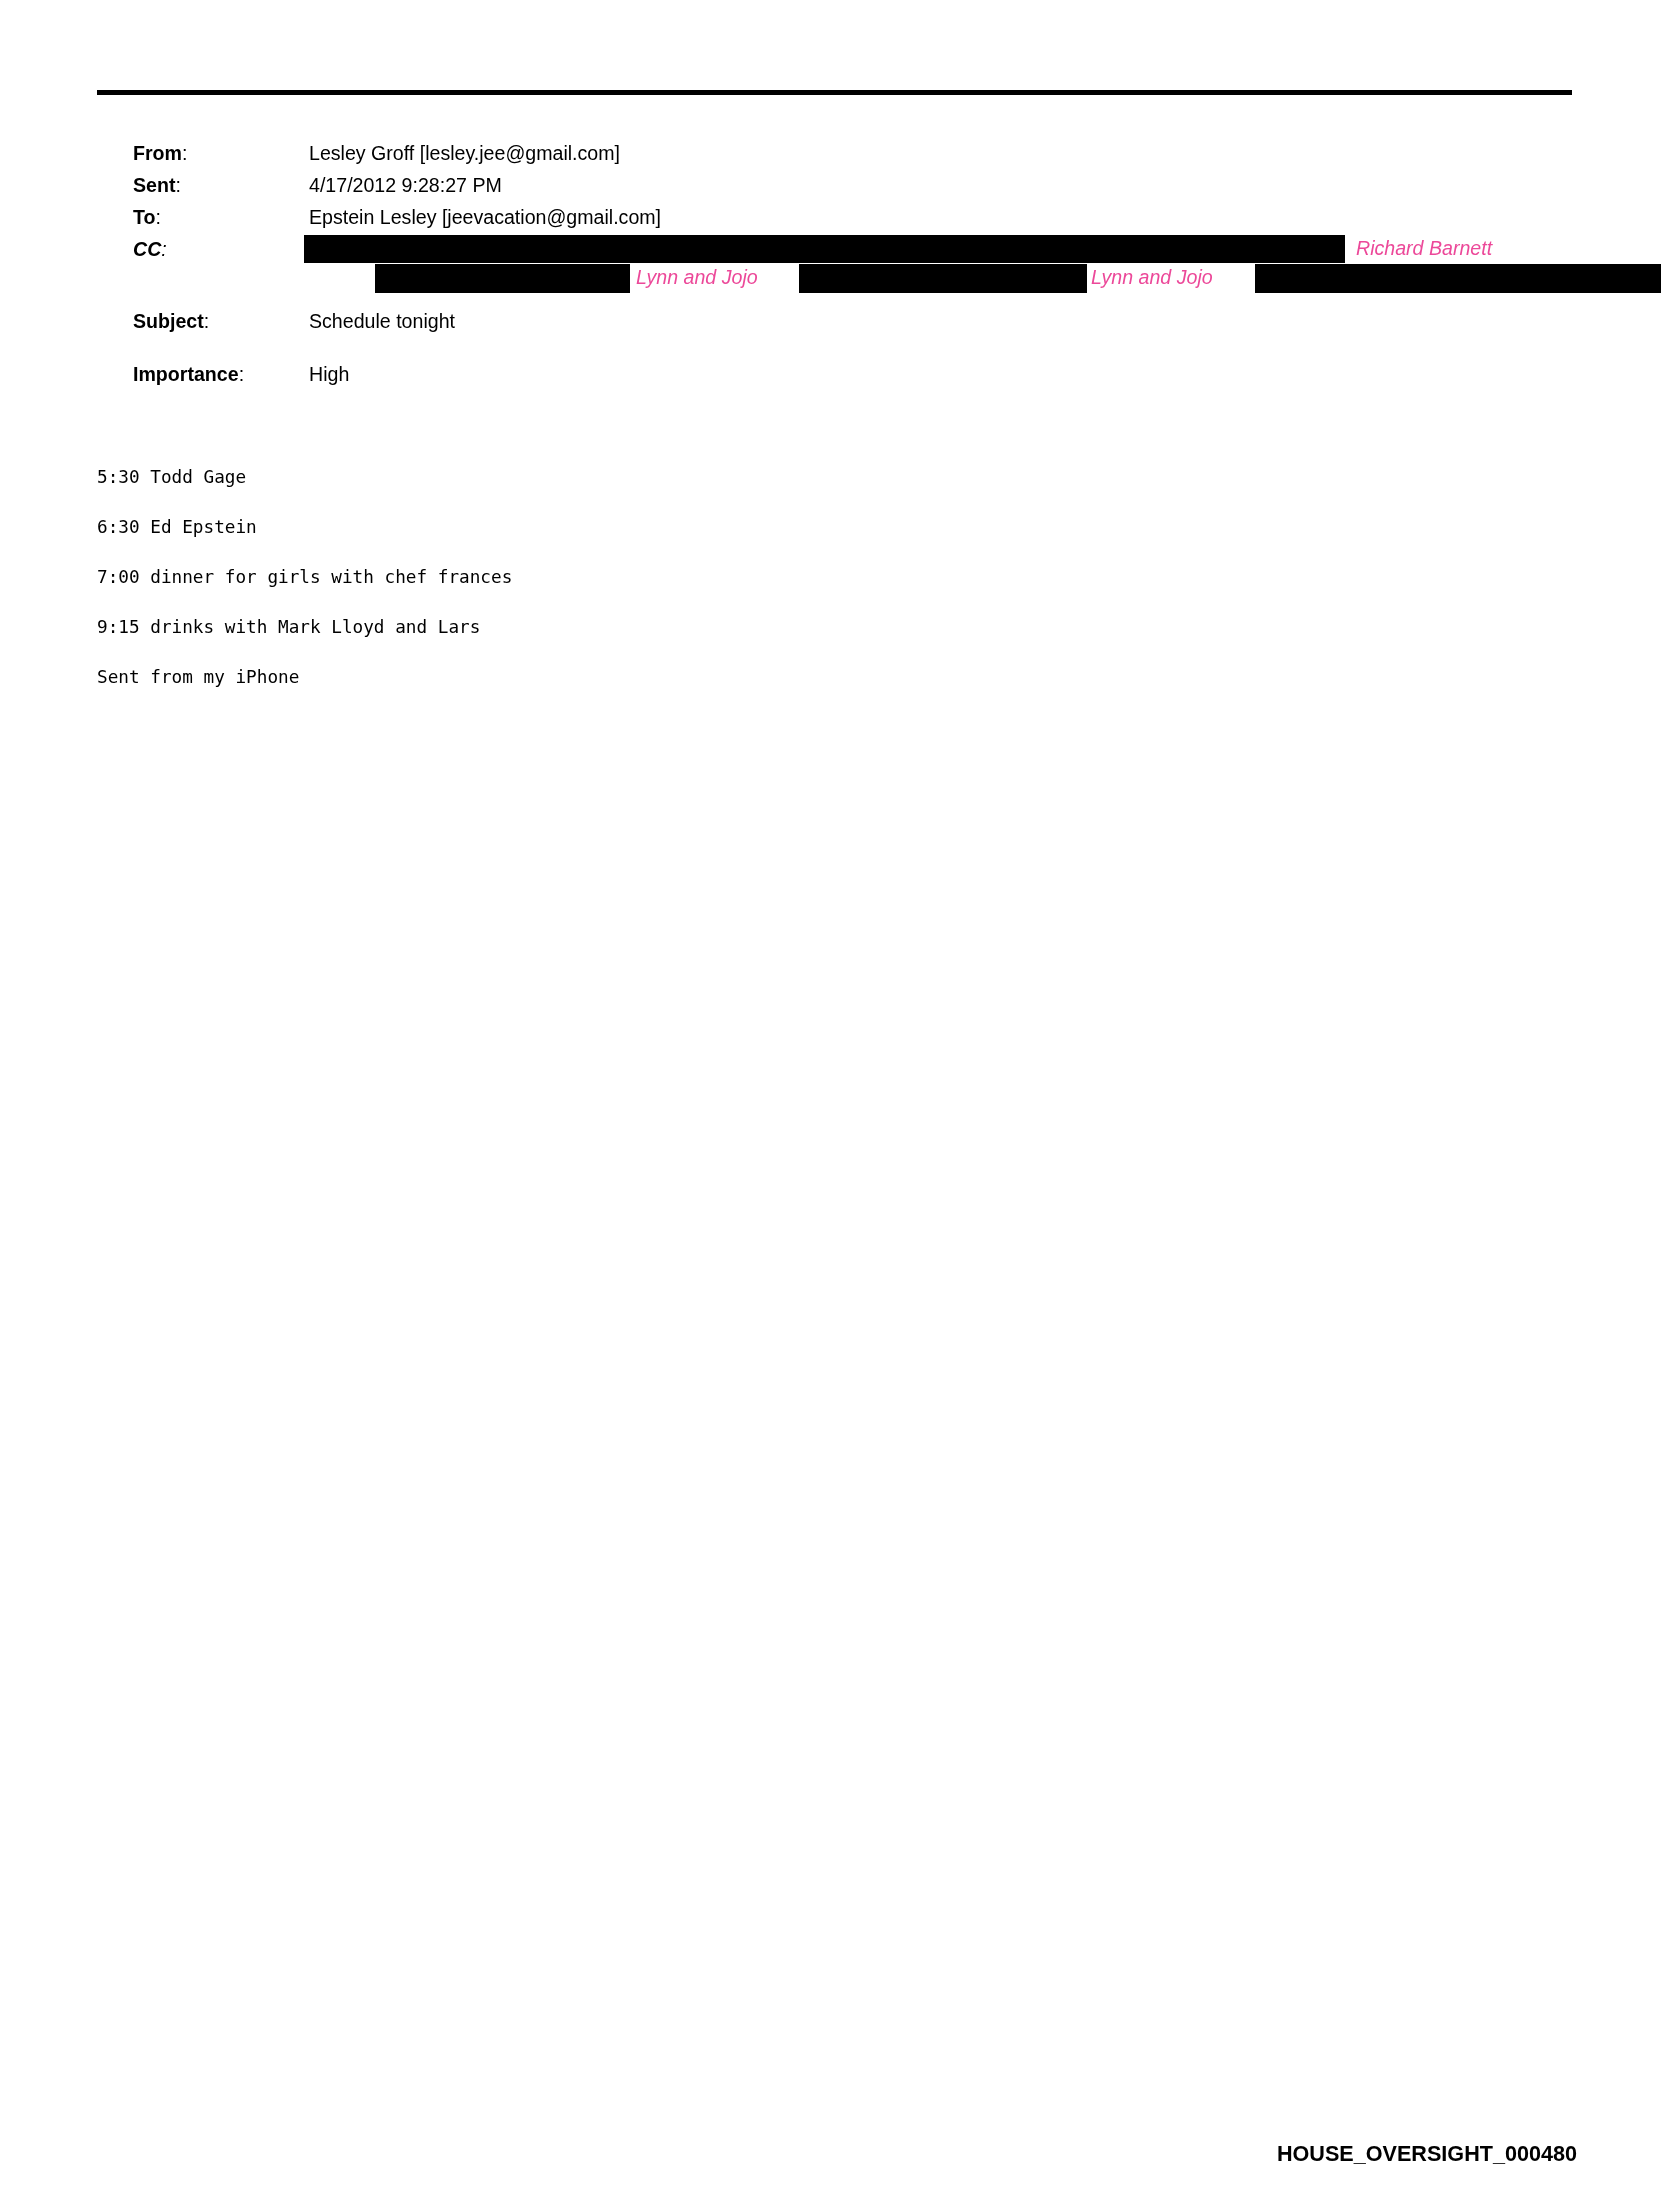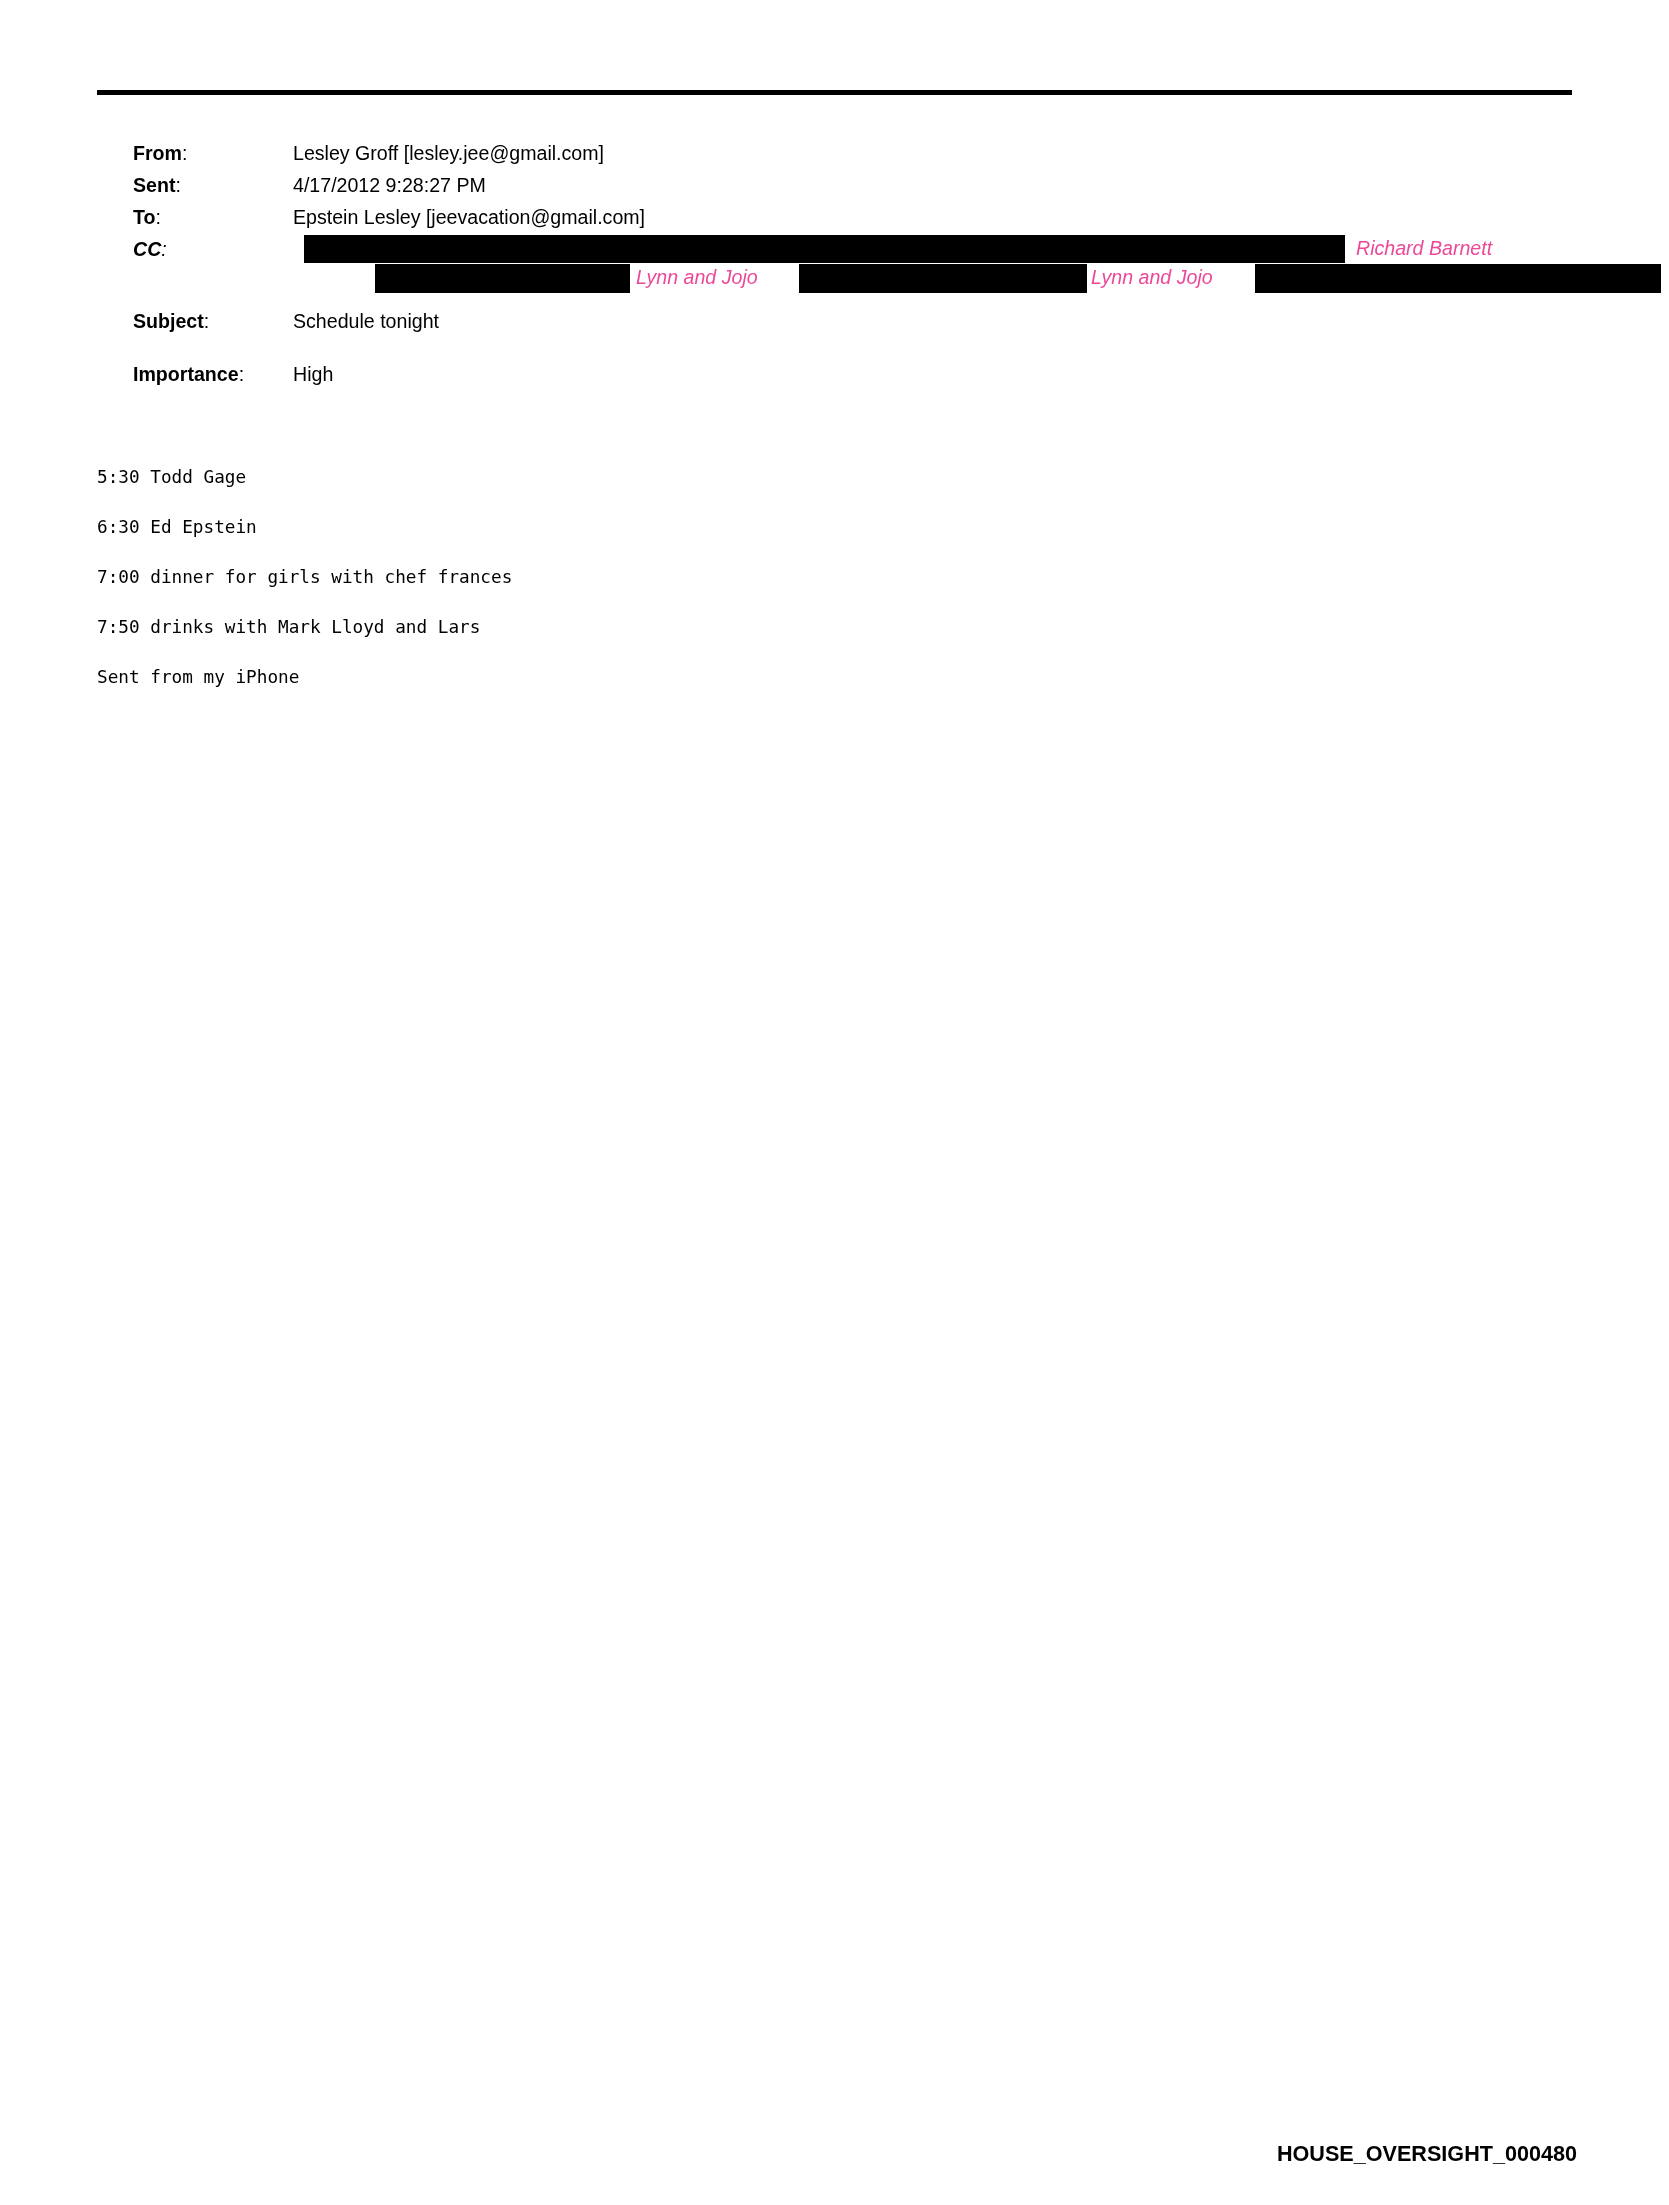--- a/index.html
+++ b/index.html
@@ -55,21 +55,21 @@
     left: 0;
     top: 0;
     font-weight: bold;
     font-size: 19.6px;
   }
   .hdr-label .colon {
     font-weight: normal;
   }
   .hdr-value {
     position: absolute;
-    left: 160px;
+    left: 176px;
     top: 0;
     font-size: 19.6px;
     font-weight: normal;
   }
 
   
   .redact {
     position: absolute;
     background: #000000;
   }
@@ -159,20 +159,20 @@
       <span class="hdr-label"><span>Importance</span><span class="colon">:</span></span>
       <span class="hdr-value">High</span>
     </div>
 
   </div>
 
   <div class="body-block">
     <div class="body-line">5:30 Todd Gage</div>
     <div class="body-line">6:30 Ed Epstein</div>
     <div class="body-line">7:00 dinner for girls with chef frances</div>
-    <div class="body-line">7:50 drinks with Mark Lloyd and Lars</div>
+    <div class="body-line">9:15 drinks with Mark Lloyd and Lars</div>
     <div class="body-line">Sent from my iPhone</div>
   </div>
 
   <div class="bates">HOUSE_OVERSIGHT_000480</div>
 
 </div>
 
 
 </body></html>

